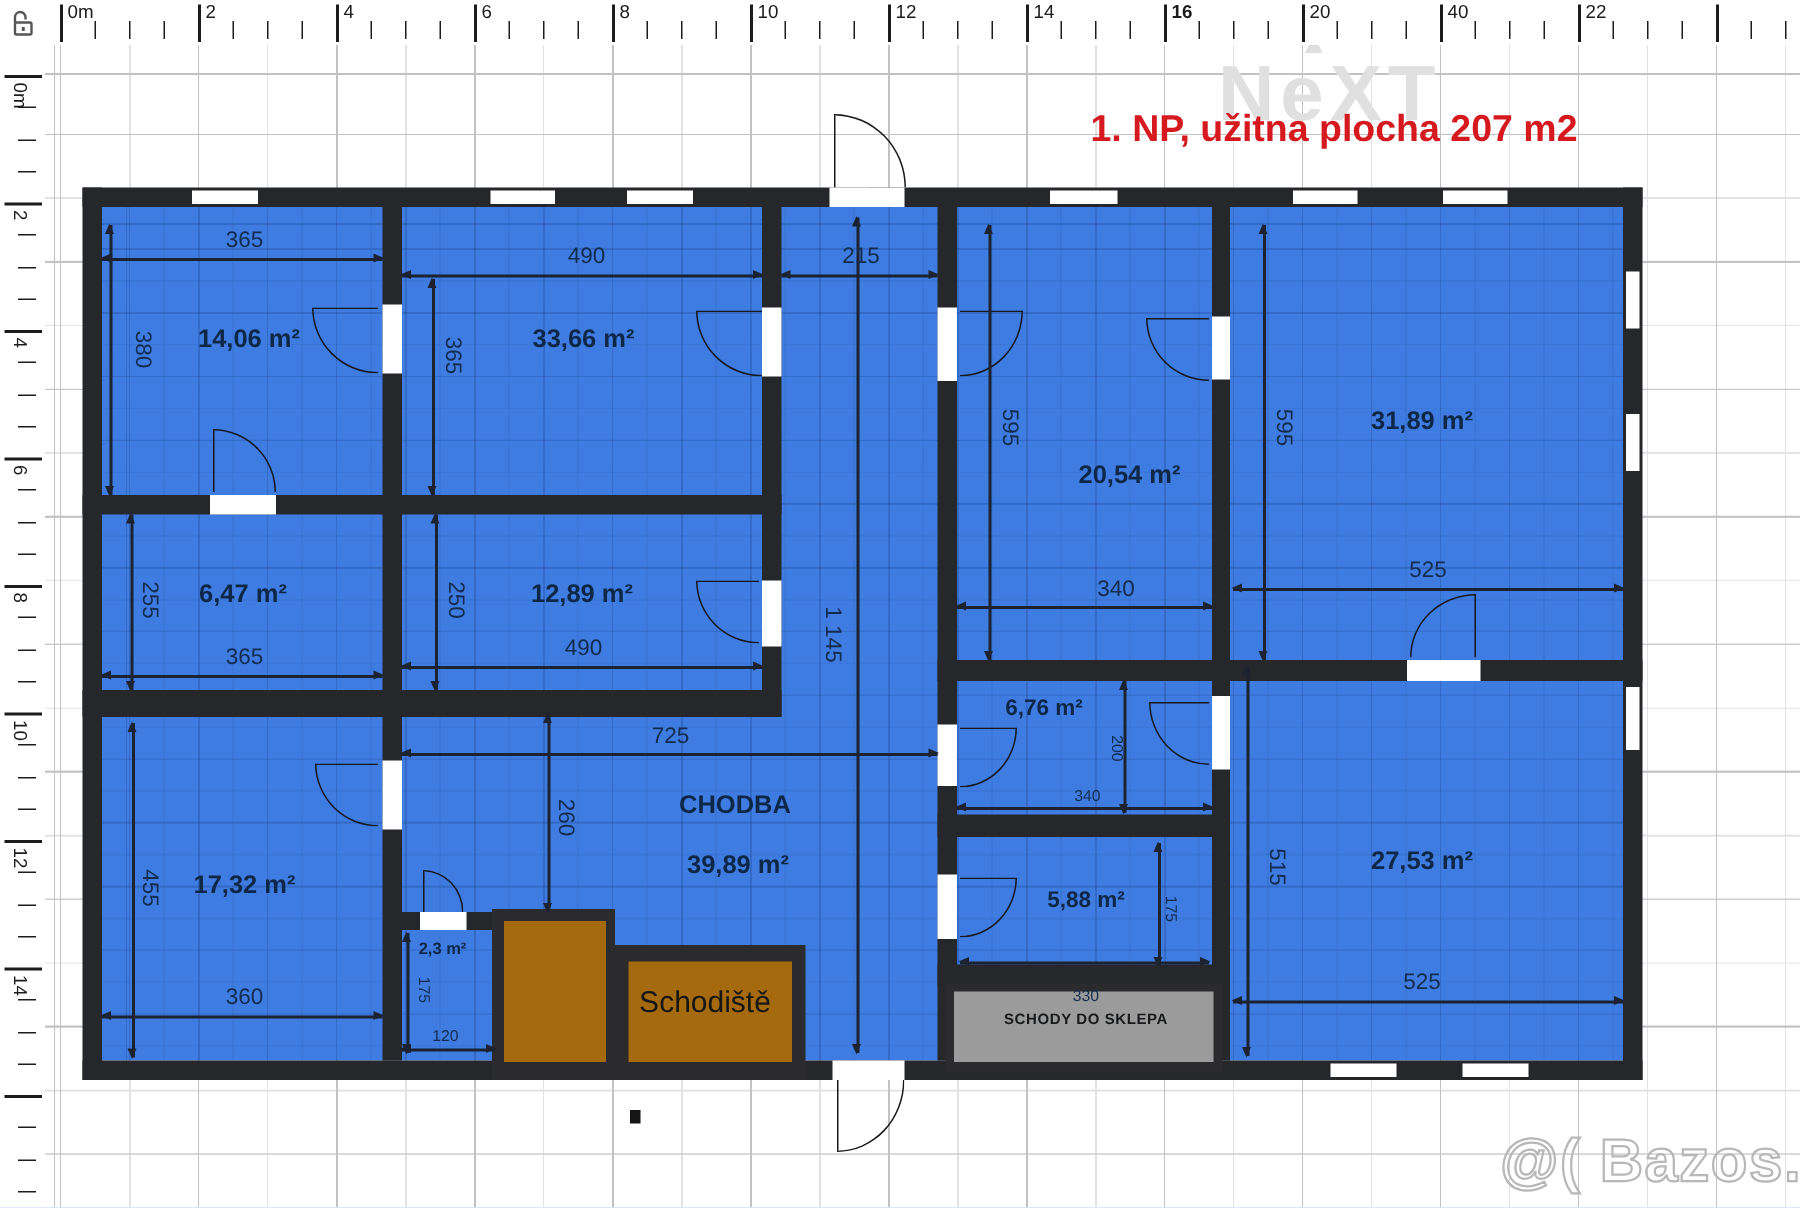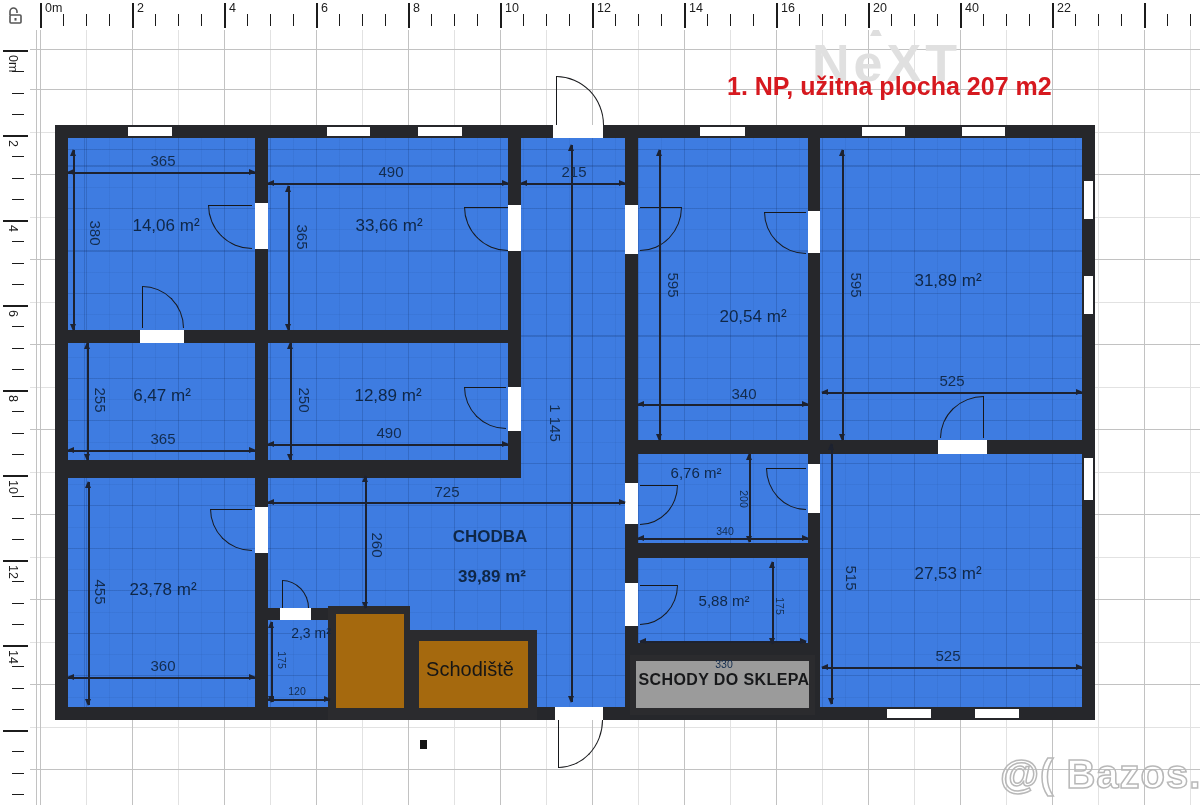--- a/index.html
+++ b/index.html
@@ -39,26 +39,26 @@
   .dl{position:absolute;background:#1d2230;z-index:6;}
   .dl-h{height:1.5px;}
   .dl-v{width:1.5px;}
   .dl-h::before{content:"";position:absolute;left:-1px;top:-2.75px;border-right:7px solid #1d2230;border-top:3.5px solid transparent;border-bottom:3.5px solid transparent;}
   .dl-h::after{content:"";position:absolute;right:-1px;top:-2.75px;border-left:7px solid #1d2230;border-top:3.5px solid transparent;border-bottom:3.5px solid transparent;}
   .dl-v::before{content:"";position:absolute;top:-1px;left:-2.75px;border-bottom:7px solid #1d2230;border-left:3.5px solid transparent;border-right:3.5px solid transparent;}
   .dl-v::after{content:"";position:absolute;bottom:-1px;left:-2.75px;border-top:7px solid #1d2230;border-left:3.5px solid transparent;border-right:3.5px solid transparent;}
   .dim{position:absolute;transform:translate(-50%,-50%);font-size:15px;color:#132c4e;white-space:nowrap;z-index:7;}
   .dim.v{transform:translate(-50%,-50%) rotate(90deg);}
   .dim.sm{font-size:10.5px;}
-  .room{position:absolute;transform:translate(-50%,-50%);font-weight:normal;font-size:17px;color:#0f2747;white-space:nowrap;z-index:7;}
+  .room{position:absolute;transform:translate(-50%,-50%);font-weight:bold;font-size:17px;color:#0f2747;white-space:nowrap;z-index:7;}
   .room.md{font-size:15px;}
-  .room.smr{font-size:14px;margin-left:16px;}
+  .room.smr{font-size:11px;}
   .room.corr{font-weight:600;}
   .lbl-stairs{position:absolute;transform:translate(-50%,-50%);font-size:20px;color:#161616;white-space:nowrap;z-index:7;}
-  .lbl-sklep{position:absolute;transform:translate(-50%,-50%);font-size:16px;font-weight:bold;letter-spacing:.4px;color:#17181a;white-space:nowrap;z-index:7;}
+  .lbl-sklep{position:absolute;transform:translate(-50%,-50%);font-size:10px;font-weight:bold;letter-spacing:.4px;color:#17181a;white-space:nowrap;z-index:7;}
   .title{position:absolute;left:727px;top:72px;font-size:25px;font-weight:bold;color:var(--title-red,#d6191f);white-space:nowrap;z-index:8;}
   .wm-next{position:absolute;left:812px;top:33px;font-size:52px;font-weight:bold;letter-spacing:4px;color:#e0e0e0;z-index:1;}
   .wm-caret{position:absolute;left:866px;top:18px;font-size:20px;color:#dedede;z-index:1;}
   .wm-bazos{position:absolute;left:1000px;top:752px;font-size:40px;font-weight:bold;letter-spacing:1px;color:transparent;-webkit-text-stroke:1.5px #b8b8b8;z-index:8;white-space:nowrap;}
   .ruler-top{position:absolute;left:0;top:0;width:1200px;height:30px;background:#fff;z-index:9;}
   .ruler-left{position:absolute;left:0;top:0;width:30px;height:805px;background:#fff;z-index:9;}
   .corner{position:absolute;left:0;top:0;width:30px;height:30px;background:#fff;z-index:10;}
   .tick{position:absolute;background:#1c1c1c;}
   .rlab{position:absolute;font-size:12.5px;color:#1c1c1c;white-space:nowrap;}
   .dot{position:absolute;width:7px;height:9px;background:#151515;z-index:6;}
@@ -191,21 +191,21 @@
   <div class="dim sm" style="left:725px;top:531px;">340</div>
   <div class="dim v sm" style="left:780px;top:606px;">175</div>
   <div class="dim sm" style="left:724px;top:664px;">330</div>
   <div class="dim v" style="left:851px;top:578px;">515</div>
   <div class="dim" style="left:948px;top:655px;">525</div>
 
   <div class="room" style="left:166px;top:226px;">14,06 m²</div>
   <div class="room" style="left:389px;top:226px;">33,66 m²</div>
   <div class="room" style="left:162px;top:396px;">6,47 m²</div>
   <div class="room" style="left:388px;top:396px;">12,89 m²</div>
-  <div class="room" style="left:163px;top:590px;">23,78 m²</div>
+  <div class="room" style="left:163px;top:590px;">17,32 m²</div>
   <div class="room smr" style="left:295px;top:633px;">2,3 m²</div>
   <div class="room" style="left:753px;top:317px;">20,54 m²</div>
   <div class="room" style="left:948px;top:281px;">31,89 m²</div>
   <div class="room md" style="left:696px;top:472px;">6,76 m²</div>
   <div class="room md" style="left:724px;top:600px;">5,88 m²</div>
   <div class="room" style="left:948px;top:574px;">27,53 m²</div>
   <div class="room corr" style="left:490px;top:537px;">CHODBA</div>
   <div class="room corr" style="left:492px;top:577px;">39,89 m²</div>
   <div class="lbl-stairs" style="left:470px;top:669px;">Schodiště</div>
   <div class="lbl-sklep" style="left:724px;top:680px;">SCHODY DO SKLEPA</div>
@@ -223,21 +223,21 @@
       <div class="rlab" style="left: 321px; top: 1px;">6</div>
       <div class="tick" style="left: 408px; top: 3px; width: 2px; height: 25px;"></div>
       <div class="rlab" style="left: 413px; top: 1px;">8</div>
       <div class="tick" style="left: 500px; top: 3px; width: 2px; height: 25px;"></div>
       <div class="rlab" style="left: 505px; top: 1px;">10</div>
       <div class="tick" style="left: 592px; top: 3px; width: 2px; height: 25px;"></div>
       <div class="rlab" style="left: 597px; top: 1px;">12</div>
       <div class="tick" style="left: 684px; top: 3px; width: 2px; height: 25px;"></div>
       <div class="rlab" style="left: 689px; top: 1px;">14</div>
       <div class="tick" style="left: 776px; top: 3px; width: 2px; height: 25px;"></div>
-      <div class="rlab" style="left: 781px; top: 1px;">16</div>
+      <div class="rlab" style="left: 781px; top: 1px; font-weight: bold;">16</div>
       <div class="tick" style="left: 868px; top: 3px; width: 2px; height: 25px;"></div>
       <div class="rlab" style="left: 873px; top: 1px;">20</div>
       <div class="tick" style="left: 960px; top: 3px; width: 2px; height: 25px;"></div>
       <div class="rlab" style="left: 965px; top: 1px;">40</div>
       <div class="tick" style="left: 1052px; top: 3px; width: 2px; height: 25px;"></div>
       <div class="rlab" style="left: 1057px; top: 1px;">22</div>
       <div class="tick" style="left: 1144px; top: 3px; width: 2px; height: 25px;"></div>
       <div class="tick" style="left: 63px; top: 14px; width: 1px; height: 12px;"></div>
       <div class="tick" style="left: 86px; top: 14px; width: 1px; height: 12px;"></div>
       <div class="tick" style="left: 109px; top: 14px; width: 1px; height: 12px;"></div>

